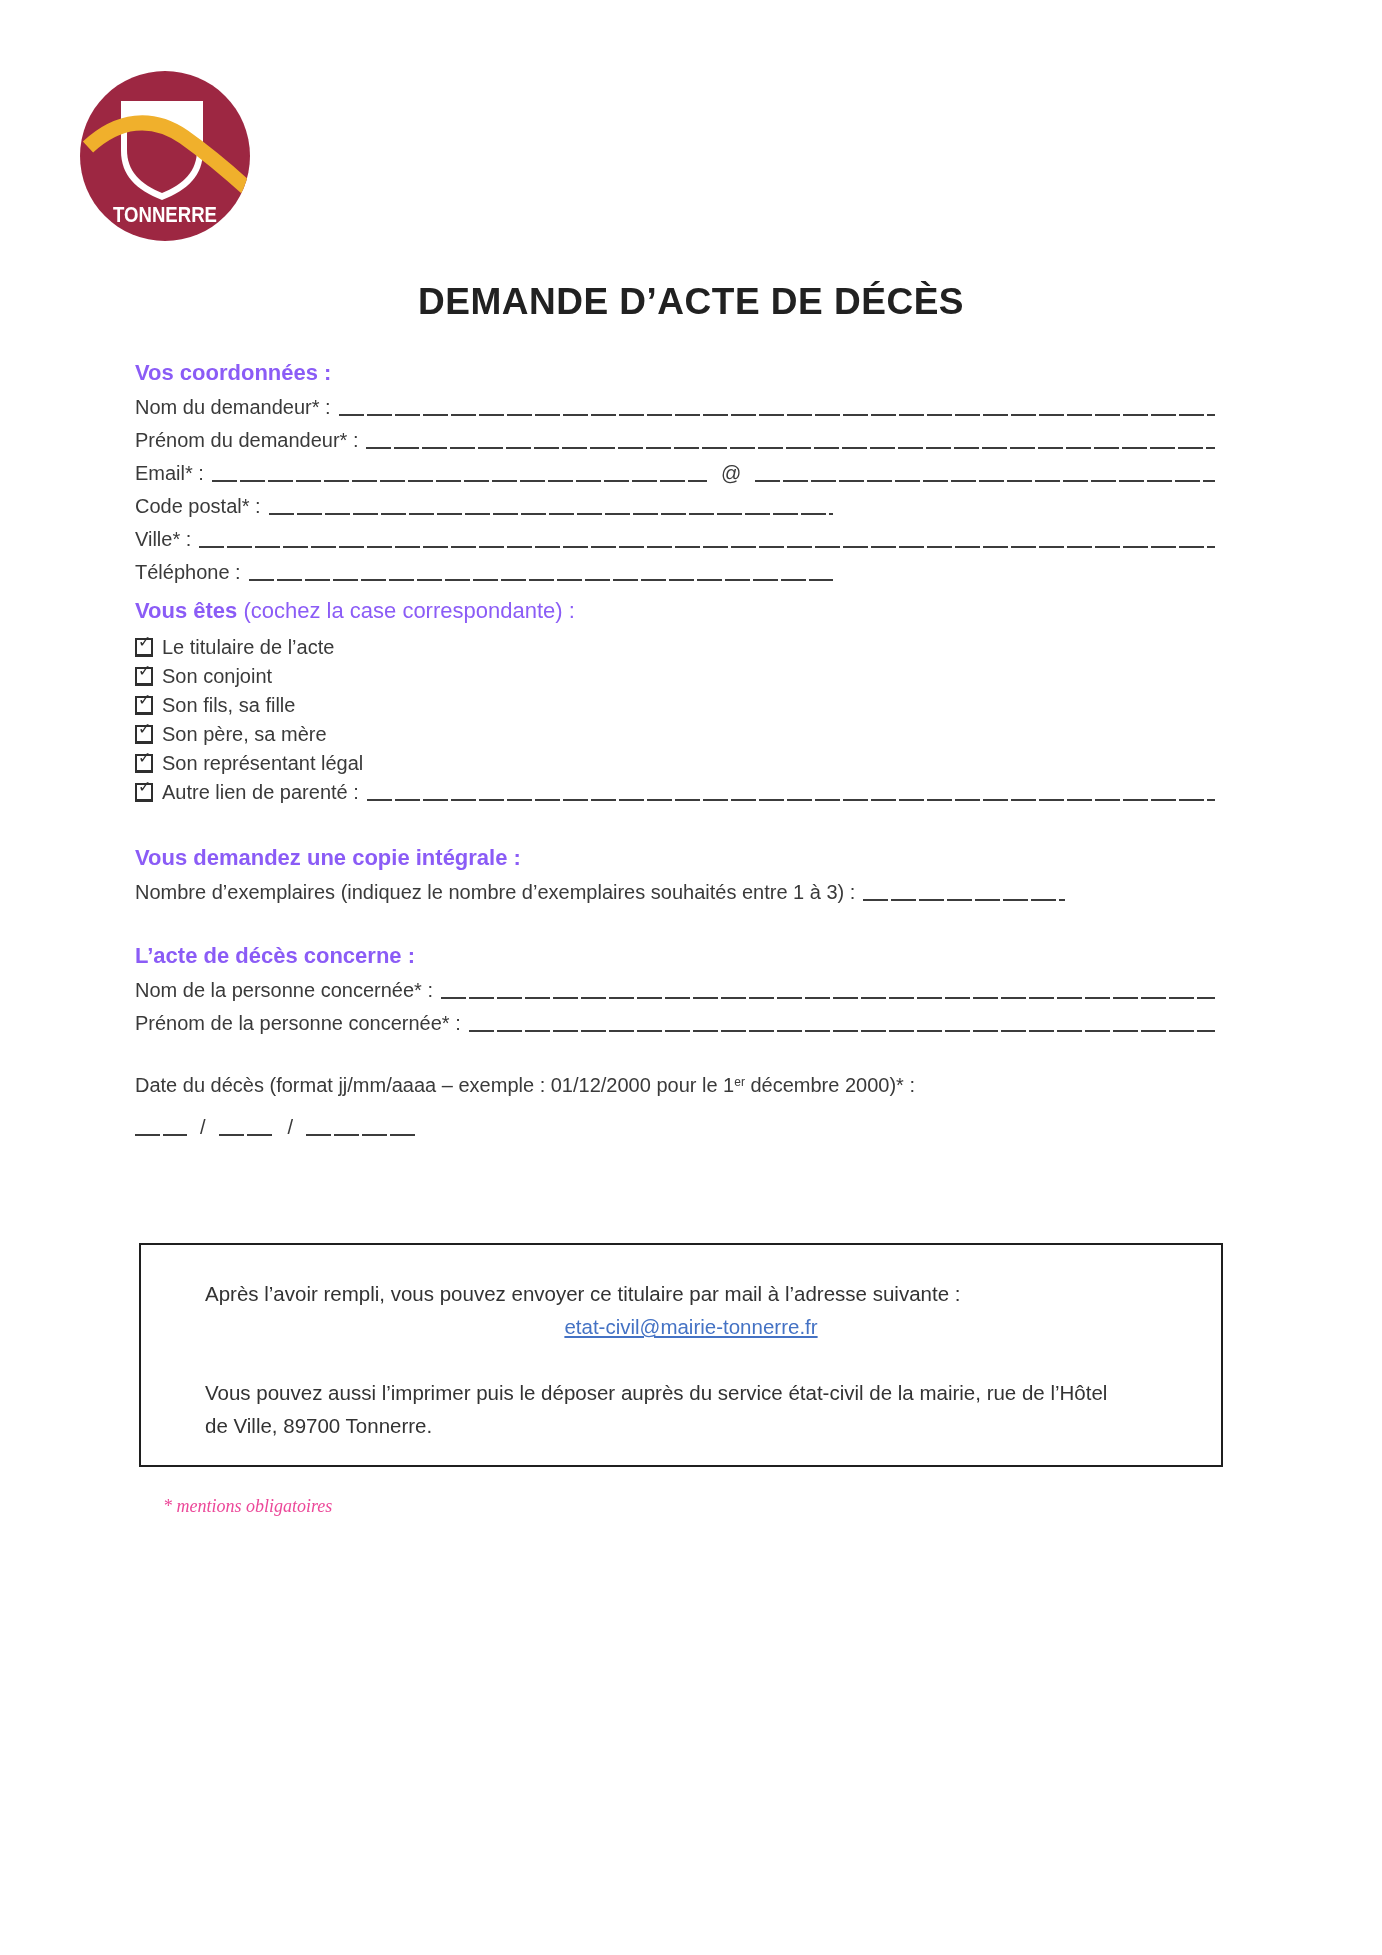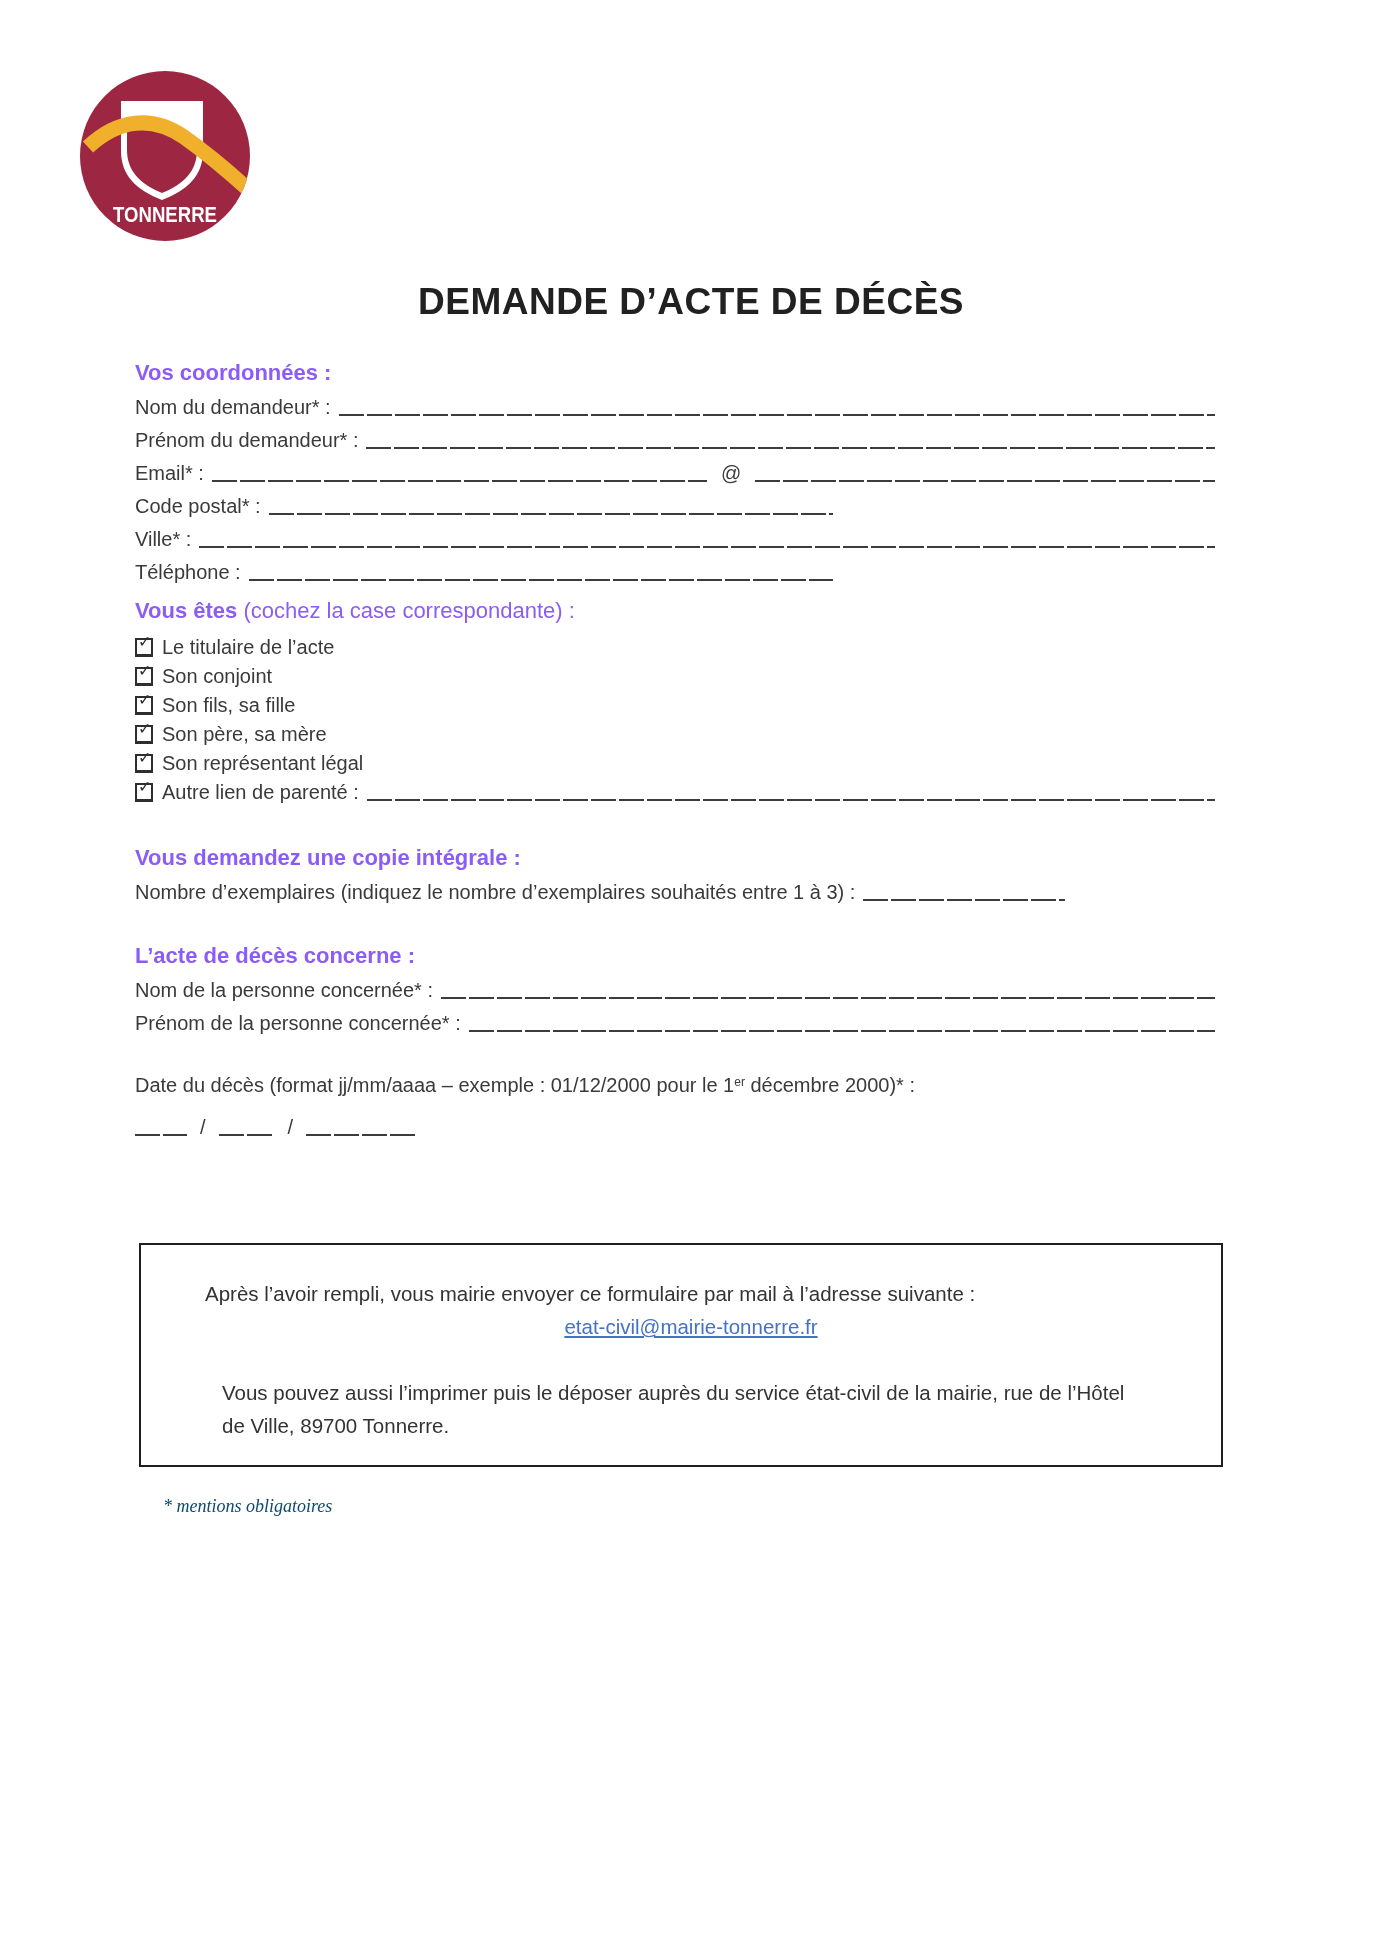--- a/index.html
+++ b/index.html
@@ -59,26 +59,26 @@
   .date-row .blank{margin-left:0;}
   
   .info-box{
     position:absolute;left:139px;top:1243px;width:1084px;height:224px;
     border:2px solid #1f1f1f;box-sizing:border-box;
     padding:32px 44px 0 64px;
   }
   .info-box p{margin:0;line-height:33px;font-size:20.5px;color:#333333;}
   .info-box .link-line{text-align:center;margin-top:0;}
   .info-box a{color:#4472c4;text-decoration:underline;}
-  .info-box .p2{margin-top:33px;width:920px;margin-left:17px;}
+  .info-box .p2{margin-top:33px;width:920px;}
   
   .footnote{
     position:absolute;left:163px;top:1496px;
     font-family:"Liberation Serif", serif;font-style:italic;
-    font-size:18px;color:#0c4a6e;
+    font-size:18px;color:#ec4899;
   }
 </style>
 </head>
 <body>
 
 <div class="page">
 
   <div class="logo">
     <svg width="170" height="170" viewBox="0 0 170 170">
       <defs>
@@ -199,20 +199,20 @@
     <div class="date-row">
       <span class="blank fixed" style="width:52px;"></span>
       <span class="sep">/</span>
       <span class="blank fixed" style="width:56px;"></span>
       <span class="sep">/</span>
       <span class="blank fixed" style="width:112px;"></span>
     </div>
   </div>
 
   <div class="info-box">
-    <p>Après l’avoir rempli, vous mairie envoyer ce formulaire par mail à l’adresse suivante :</p>
+    <p>Après l’avoir rempli, vous pouvez envoyer ce titulaire par mail à l’adresse suivante :</p>
     <p class="link-line"><a href="#">etat-civil@mairie-tonnerre.fr</a></p>
     <p class="p2">Vous pouvez aussi l’imprimer puis le déposer auprès du service état-civil de la mairie, rue de l’Hôtel de Ville, 89700 Tonnerre.</p>
   </div>
 
   <div class="footnote">* mentions obligatoires</div>
 
 </div>
 
 </body></html>

